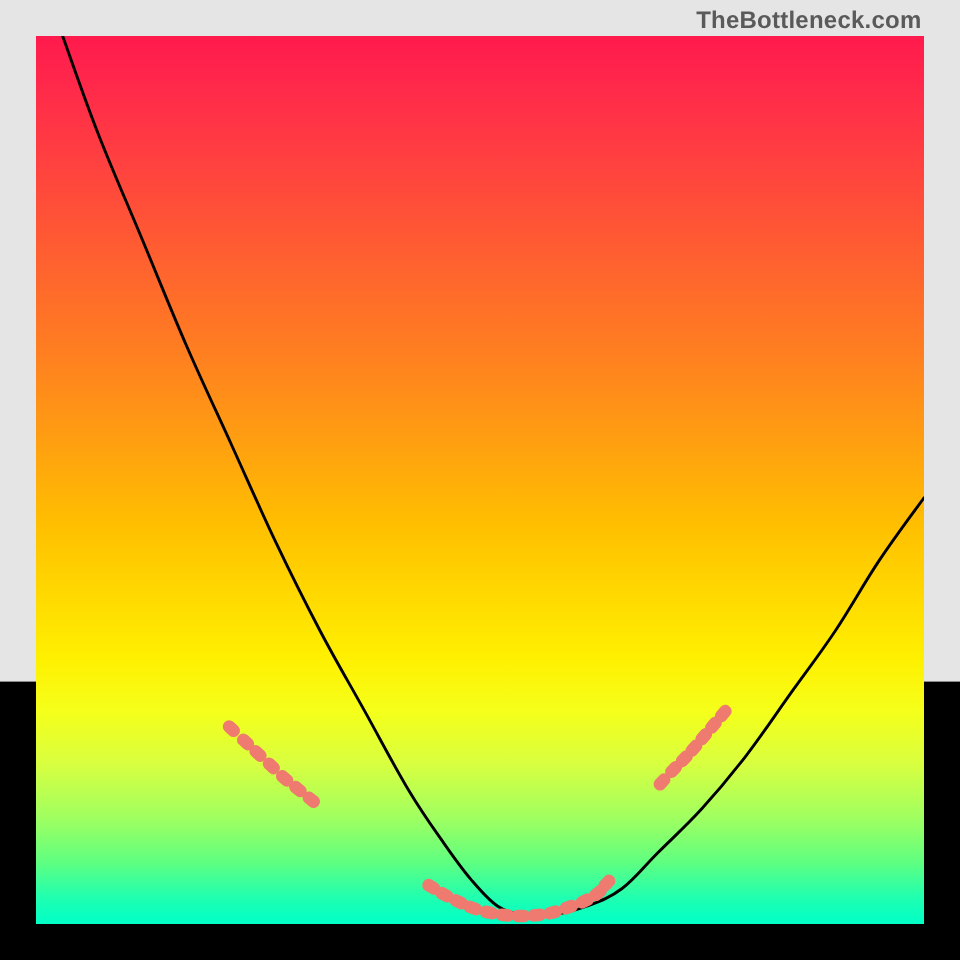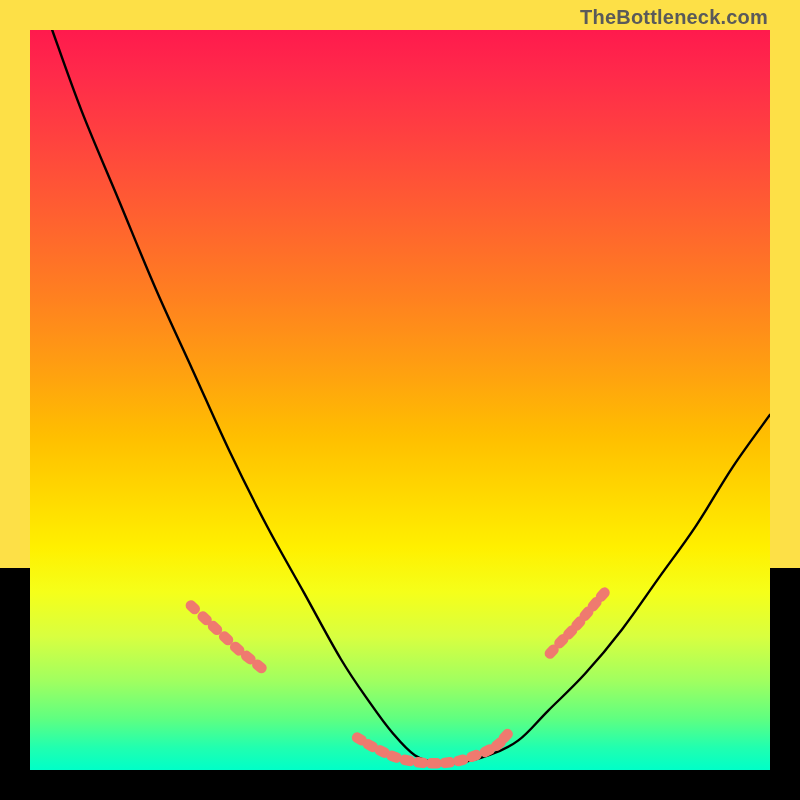--- a/index.html
+++ b/index.html
@@ -1,21 +1,21 @@
 <!DOCTYPE html>
 <html><head>
 <meta charset="utf-8">
 <style>
   * { margin: 0; padding: 0; box-sizing: border-box; }
   html, body { width: 800px; height: 800px; overflow: hidden; background: #000; }
   .frame {
     position: relative;
     width: 800px;
     height: 568px;
-    background: #fde047;
+    background: #e5e5e5;
   }
   .plot {
     position: absolute;
     left: 30px;
     top: 30px;
     width: 740px;
     height: 740px;
     background: linear-gradient(to bottom,
       #ff1a4d 0%,
       #ff2a4a 6%,

